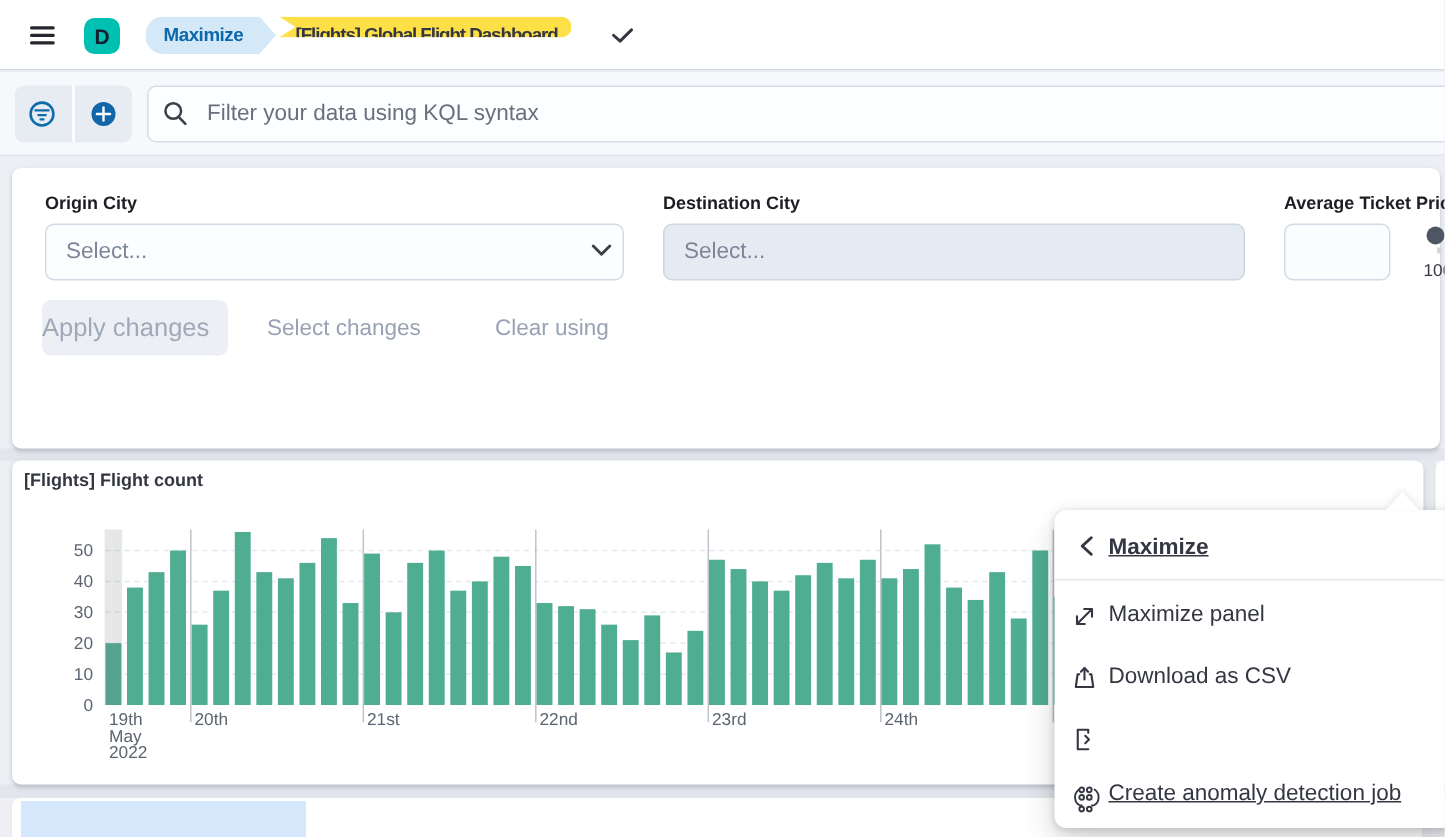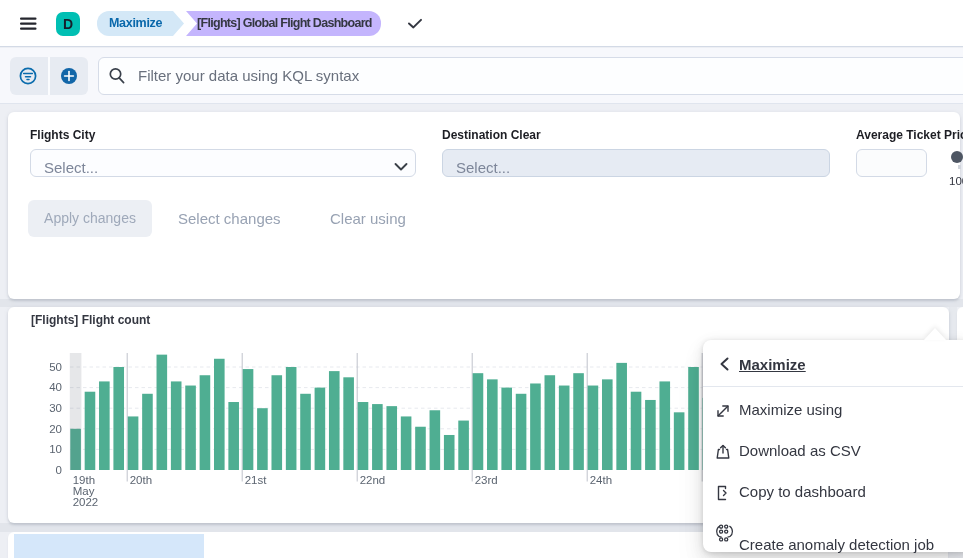--- a/index.html
+++ b/index.html
@@ -5,42 +5,42 @@
   html,body { width:963px; height:558px; overflow:hidden; }
   body { font-family:"Liberation Sans", sans-serif; background:#edeff4; position:relative; }
   .abs { position:absolute; }
   svg { position:absolute; overflow:visible; }
   
   #hdr { left:0; top:0; width:963px; height:47px; background:#fff; border-bottom:1px solid #d3dae6; }
   #crumb1 { left:97px; top:11px; height:25px; width:87px; background:#d4e8f7;
     border-radius:12px 0 0 12px;
     clip-path:polygon(0 0, calc(100% - 11px) 0, 100% 50%, calc(100% - 11px) 100%, 0 100%);
     color:#0a68ab; font-size:12.5px; font-weight:700; line-height:25px; padding-left:12px; letter-spacing:-0.3px; }
-  #crumb2 { left:186px; top:11px; height:25px; width:195px; background:#c4b5fd;
+  #crumb2 { left:186px; top:11px; height:14px; width:195px; background:#fde047;
     border-radius:0 12px 12px 0;
     clip-path:polygon(0 0, 100% 0, 100% 100%, 0 100%, 11px 50%);
     color:#343741; font-size:12.5px; font-weight:700; line-height:25px; padding-left:11px; letter-spacing:-0.7px; white-space:nowrap; overflow:hidden; }
   
   #tbar { left:0; top:48px; width:963px; height:56px; background:#f7f8fc; border-bottom:1px solid #e0e5ee; }
   #grp { left:10px; top:57px; width:78px; height:38px; background:#e7ebf2; border-radius:6px; }
   #grpdiv { left:48px; top:57px; width:2px; height:38px; background:#fbfcfe; }
   #kql { left:98px; top:57px; width:880px; height:38px; background:#fdfeff; border:1px solid #d6dce8; border-radius:6px;
          font-size:15px; color:#69707d; line-height:36px; padding-left:39px; }
   
   #fpanel { left:8px; top:112px; width:952px; height:187px; background:#fff; border-radius:6px;
             box-shadow:0 2px 2px rgba(100,110,130,.18), 0 1px 5px -1px rgba(100,110,130,.22); }
   .lbl { font-size:12px; font-weight:700; color:#1d1e24; }
-  .sel { position:absolute; height:28px; border-radius:6px; font-size:15px; color:#7d8699; line-height:36px; }
+  .sel { position:absolute; height:38px; border-radius:6px; font-size:15px; color:#7d8699; line-height:36px; }
   #btnApply { left:28px; top:200px; width:124px; height:37px; background:#eceff4; border-radius:6px;
-    color:#9fa9ba; font-size:14px; font-weight:400; text-align:center; line-height:37px; }
+    color:#9fa9ba; font-size:17px; font-weight:400; line-height:37px; }
   .ghostbtn { top:200px; height:37px; color:#98a2b3; font-size:15px; font-weight:400; line-height:37px; white-space:nowrap; }
   
   #cpanel { left:8px; top:307px; width:941px; height:216px; background:#fff; border-radius:6px;
             box-shadow:0 2px 2px rgba(100,110,130,.18), 0 1px 5px -1px rgba(100,110,130,.22); }
-  .ptitle { font-size:12px; font-weight:700; color:#343741;margin-left:15px; }
+  .ptitle { font-size:12px; font-weight:700; color:#343741; }
   
   #bpanel { left:8px; top:532px; width:940px; height:40px; background:#fff; border-radius:6px 6px 0 0;
             box-shadow:0 2px 2px rgba(120,130,150,.13); }
   #bph { position:absolute; left:6px; top:2px; width:190px; height:24px; background:#d5e7fa; }
   
   #caret { left:924px; top:328px; width:0; height:0; border-left:11px solid transparent;
            border-right:11px solid transparent; border-bottom:12px solid #fff;
            filter:drop-shadow(0 -2px 2px rgba(0,0,0,.08)); z-index:9; }
   #popup { left:703px; top:340px; width:268px; height:212px; background:#fff; border-radius:8px; z-index:8;
            box-shadow:0 1px 5px rgba(0,0,0,.12), 0 3.6px 13px rgba(0,0,0,.08), 0 8.4px 23px rgba(0,0,0,.07), 0 23px 35px rgba(0,0,0,.05); }
@@ -86,26 +86,26 @@
 <svg class="abs" style="left:109px; top:68px;" width="16" height="16" viewBox="0 0 16 16">
   <circle cx="6.5" cy="6" r="5.2" fill="none" stroke="#39404b" stroke-width="1.7"></circle>
   <line x1="10.4" y1="10.2" x2="14.6" y2="14.6" stroke="#39404b" stroke-width="1.7" stroke-linecap="round"></line>
 </svg>
 
 <div class="abs" style="left:0; top:299px; width:963px; height:8px; background:#e2e5eb;"></div>
 <div class="abs" style="left:0; top:523px; width:963px; height:9px; background:#e2e5eb;"></div>
 <div class="abs" style="left:949px; top:307px; width:8px; height:216px; background:#e6e9ee;"></div>
 
 <div class="abs" id="fpanel"></div>
-<div class="abs lbl" style="left:30px; top:128px;">Flights City</div>
+<div class="abs lbl" style="left:30px; top:128px;">Origin City</div>
 <div class="abs sel" style="left:30px; top:149px; width:386px; background:#fcfdff; border:1px solid #d3dae6; padding-left:13px;">Select...</div>
 <svg class="abs" style="left:394px; top:162px;" width="14" height="10" viewBox="0 0 14 10">
   <path d="M1.5 2 L7 7.5 L12.5 2" fill="none" stroke="#3a4048" stroke-width="1.9" stroke-linecap="round" stroke-linejoin="round"></path>
 </svg>
-<div class="abs lbl" style="left:442px; top:128px;">Destination Clear</div>
+<div class="abs lbl" style="left:442px; top:128px;">Destination City</div>
 <div class="abs sel" style="left:442px; top:149px; width:388px; background:#e6ebf3; border:1px solid #cbd5e3; padding-left:13px;">Select...</div>
 <div class="abs lbl" style="left:856px; top:128px; white-space:nowrap;">Average Ticket Price</div>
 <div class="abs sel" style="left:856px; top:149px; width:71px; background:#fbfcfd; border:1px solid #d3dae6;"></div>
 <div class="abs" style="left:951px; top:150.5px; width:12px; height:12px; border-radius:50%; background:#4e5663;"></div>
 <div class="abs" style="left:957.5px; top:165px; width:3px; height:3.5px; background:#d2d6dd;"></div>
 <div class="abs" style="left:949px; top:175px; font-size:11.5px; color:#343741;">100</div>
 <div class="abs" id="btnApply">Apply changes</div>
 <div class="abs ghostbtn" style="left:178px;">Select changes</div>
 <div class="abs ghostbtn" style="left:330px;">Clear using</div>
 
@@ -213,24 +213,23 @@
     <div id="bph"></div>
 </div>
 
 <div class="abs" id="caret"></div>
 <div class="abs" id="popup">
   <svg style="left:15px; top:17px;" width="14" height="14" viewBox="0 0 14 14">
     <path d="M9.5 1.5 L3.5 7 L9.5 12.5" fill="none" stroke="#343741" stroke-width="2" stroke-linecap="round" stroke-linejoin="round"></path>
   </svg>
   <div class="abs" style="left:36px; top:16px; font-size:15px; font-weight:700; color:#343741; text-decoration:underline;">Maximize</div>
   <div class="abs" style="left:0; top:46px; width:268px; height:1px; background:#e3e7ee;"></div>
-  <div class="mi" style="top:61px;">Maximize using</div>
+  <div class="mi" style="top:61px;">Maximize panel</div>
   <div class="mi" style="top:102px;">Download as CSV</div>
-  <div class="mi" style="top:143px;">Copy to dashboard</div>
-  <div class="mi" style="top:196px; text-align:center;">Create anomaly detection job</div>
+  <div class="mi" style="top:180px; text-decoration:underline;text-align:center;">Create anomaly detection job</div>
 
   <svg style="left:12px; top:63px;" width="16" height="16" viewBox="0 0 16 16">
     <g fill="none" stroke="#343741" stroke-width="1.4" stroke-linecap="round" stroke-linejoin="round">
       <line x1="3.2" y1="12.8" x2="12.8" y2="3.2"></line>
       <path d="M7.8 3 H13 V8.2"></path>
       <path d="M8.2 13 H3 V7.8"></path>
     </g>
   </svg>
   <svg style="left:12px; top:104px;" width="16" height="16" viewBox="0 0 16 16">
     <g fill="none" stroke="#343741" stroke-width="1.4" stroke-linecap="round" stroke-linejoin="round">

